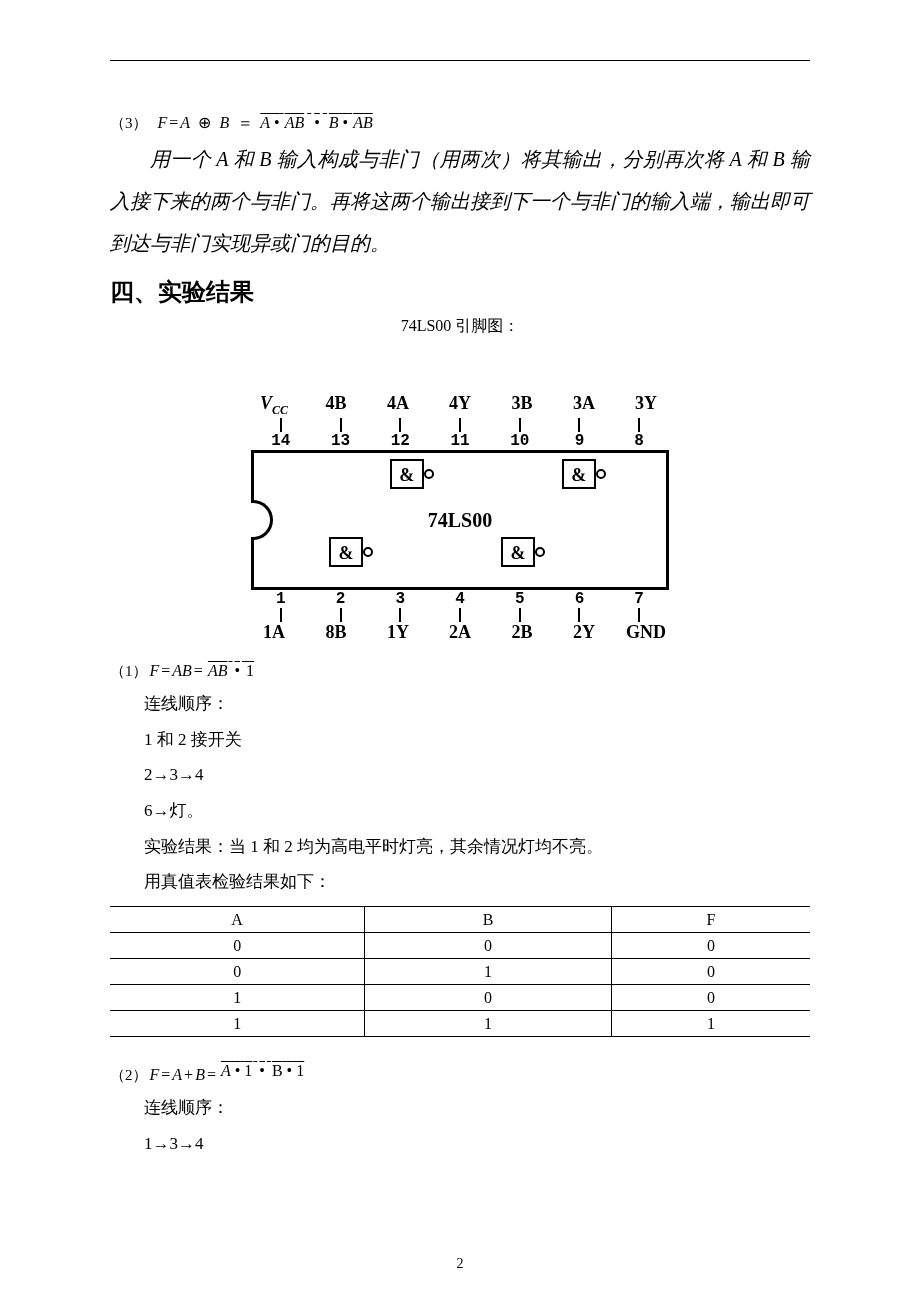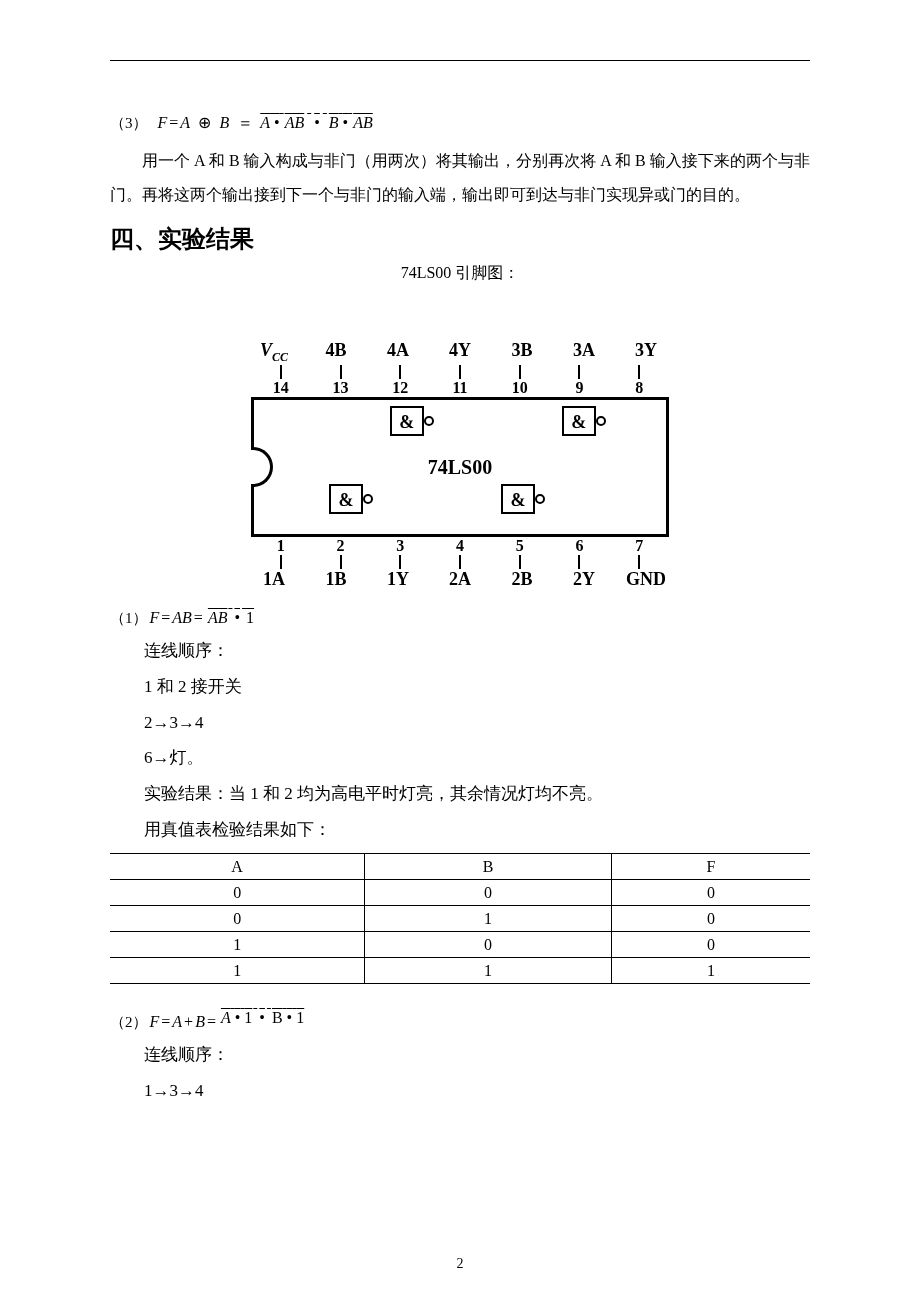--- a/index.html
+++ b/index.html
@@ -26,25 +26,26 @@
       margin: 6px 0;
     }
     .formula-prefix {
       font-family: "SimSun", serif;
       font-size: 15px;
     }
     .ital { font-style: italic; }
     .overline { text-decoration: overline; display: inline-block; }
     .inner-bar { text-decoration: overline; display: inline-block; padding: 0 1px;}
     .para {
-      font-size: 16px;
+      font-size: 20px;
       line-height: 2.1;
       text-indent: 2em;
       text-align: justify;
-      margin-top: 12px;
+      margin-top: 6px;
+      font-style: italic;
     }
     .section-heading {
       font-family: "SimHei", "黑体", sans-serif;
       font-size: 24px;
       font-weight: bold;
       margin: 12px 0 8px 0;
     }
     .caption {
       text-align: center;
       font-size: 16px;
@@ -66,21 +67,21 @@
       font-weight: bold;
       font-size: 18px;
     }
     .pin-labels div { flex: 1; text-align: center; }
     .pin-nums {
       display: flex;
       font-family: "Times New Roman", serif;
       font-weight: bold;
       font-size: 16px;
     }
-    .pin-nums div { flex: 1; text-align: center; position: relative; }
+    .pin-nums div { flex: 1; text-align: center; position: relative; font-family: Liberation Mono, monospace; }
     .chip-body {
       border: 3px solid #000;
       height: 140px;
       position: relative;
       margin: 0 8px;
     }
     .notch {
       position: absolute;
       left: -3px; top: 50%;
       width: 22px; height: 40px;
@@ -274,21 +275,21 @@
       <div></div>
         <div></div>
         <div></div>
         <div></div>
         <div></div>
         <div></div>
         <div></div>
     </div>
     <div class="pin-labels">
       <div>1A</div>
-      <div>1B</div>
+      <div>8B</div>
       <div>1Y</div>
       <div>2A</div>
       <div>2B</div>
       <div>2Y</div>
       <div class="gnd-ital">GND</div>
     </div>
   </div>
 </div>
 
 <div class="sub-block">

